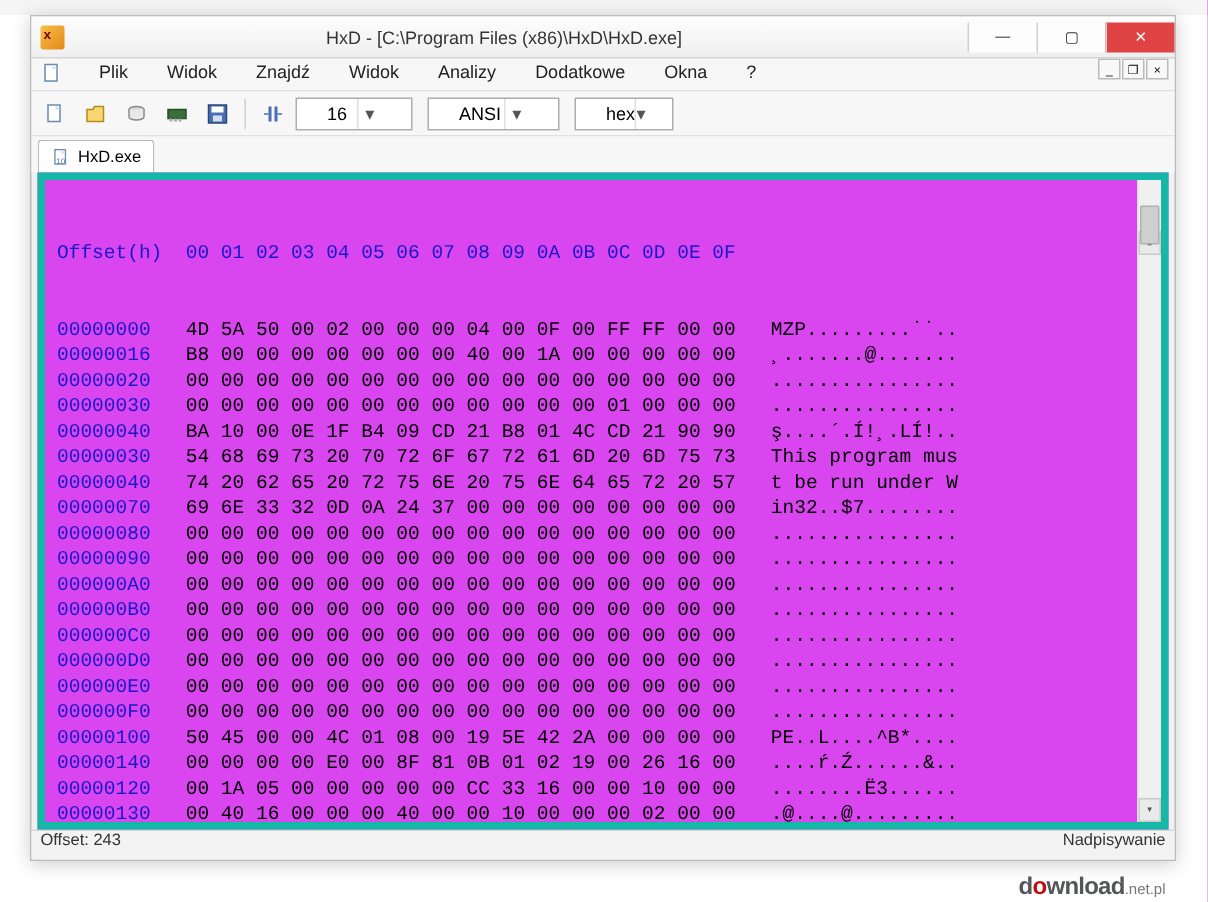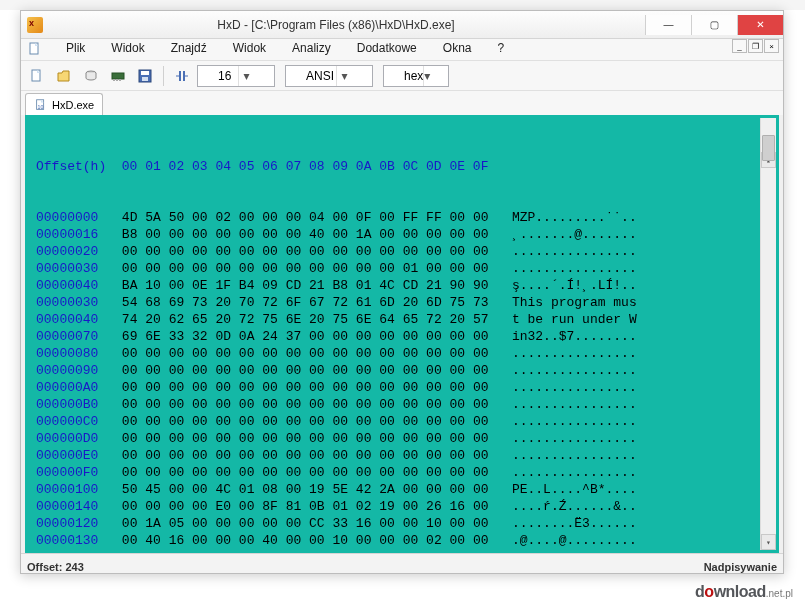--- a/index.html
+++ b/index.html
@@ -26,30 +26,30 @@
 .combo { height: 22px; border: 1px solid #abadb3; background: #fff; display: inline-flex; align-items: center; padding: 0 20px; font-size: 12px; position: relative; }
 .combo .dd { margin-left: auto; width: 16px; height: 20px; border-left: 1px solid #e0e0e0; display: flex; align-items: center; justify-content: center; color: #555; cursor: pointer; }
 .combo.w1 { width: 78px; }
 .combo.w2 { width: 88px; }
 .combo.w3 { width: 66px; }
 
 .tabbar { height: 24px; background: #f7f7f7; display: flex; align-items: flex-end; padding: 0 4px; }
 .tab { height: 22px; display: flex; align-items: center; gap: 4px; padding: 0 8px; border: 1px solid #bcbcbc; border-bottom: none; border-top-left-radius: 3px; border-top-right-radius: 3px; background: #fff; font-size: 11px; cursor: pointer; }
 .tab .tabicon { width: 14px; height: 14px; }
 
-.hexarea { flex: 1; background: #14b8a6; border: 3px solid #14b8a6; margin: 0 4px 0 4px; font-family: "Courier New", monospace; font-size: 13px; line-height: 17px; padding: 6px 4px 4px 8px; overflow: hidden; position: relative; white-space: pre; color: #000; }
+.hexarea { flex: 1; background: #d946ef; border: 5px solid #14b8a6; margin: 0 4px 0 4px; font-family: "Courier New", monospace; font-size: 13px; line-height: 17px; padding: 6px 4px 4px 8px; overflow: hidden; position: relative; white-space: pre; color: #000; }
 .hexhdr { color: #1818c8; }
 .offcol { color: #1818c8; display: inline-block; }
 .scrollbar { position: absolute; right: 0; top: 0; bottom: 0; width: 16px; background: #f0f0f0; border-left: 1px solid #ddd; }
 .sb-btn { height: 16px; background: #eaeaea; border: 1px solid #c9c9c9; display: flex; align-items: center; justify-content: center; font-size: 8px; color: #555; cursor: pointer; }
 .sb-thumb { position: absolute; left: 1px; right: 1px; top: 17px; height: 26px; background: #cfcfcf; border: 1px solid #b0b0b0; border-radius: 1px; }
 
-.statusbar { height: 20px; border-top: 1px solid #d5d5d5; background: #f3f3f3; display: flex; align-items: flex-end; font-size: 11px; color: #333; padding: 0 6px; gap: 6px; font-weight: bold; }
+.statusbar { height: 20px; border-top: 1px solid #d5d5d5; background: #f3f3f3; display: flex; align-items: flex-start; font-size: 11px; color: #333; padding: 0 6px; gap: 6px; }
 .statusbar .spacer { flex: 1; }
-.watermark { position: absolute; right: 12px; bottom: 10px; font-weight: bold; font-size: 16px; color: #54565a; letter-spacing: -0.5px; }
+.watermark { position: absolute; right: 28px; bottom: 10px; font-weight: bold; font-size: 16px; color: #54565a; letter-spacing: -0.5px; }
 .watermark .o { color: #b11; }
 .watermark small { font-size: 10px; font-weight: normal; color: #777; letter-spacing: 0; }
 
 .ico-svg { width: 16px; height: 16px; }
 </style>
 </head>
 <body>
 
 <div class="shell">
   <div class="window">

